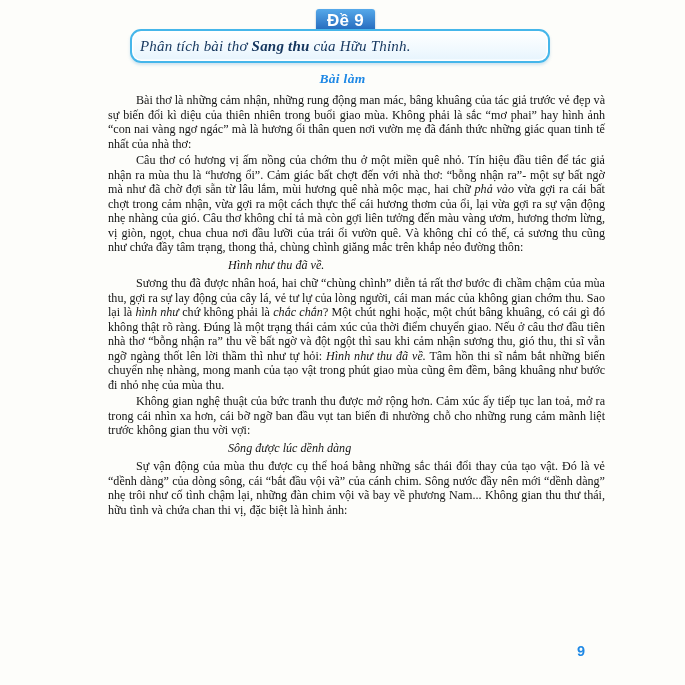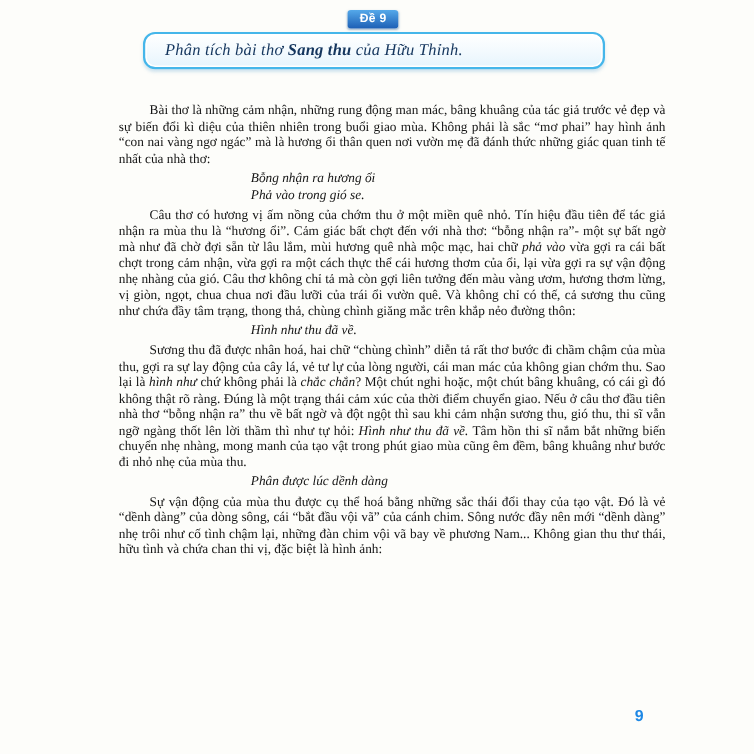--- a/index.html
+++ b/index.html
@@ -12,34 +12,34 @@
     color:#141414;
   }
   .page { position:absolute; inset:0; }
 
   .de-badge {
     position:absolute; left:316px; top:9px;
     padding:2px 11px 3px;
     background:linear-gradient(180deg, var(--badge-light,#55a9ea), var(--badge-dark,#1d5fb5));
     color:#fff;
     font-family:"Liberation Sans", sans-serif;
-    font-weight:bold; font-size:11px;
+    font-weight:bold; font-size:17px;
     border-radius:3px;
     box-shadow:0 1px 2px rgba(20,80,140,.4);
     letter-spacing:.3px;
   }
 
   .title-box {
     position:absolute; left:130px; top:29px; width:420px; height:34px;
     border:2.5px solid var(--border-cyan,#45b6ea);
     border-radius:11px;
     background:linear-gradient(180deg,#ffffff 0%,#f1f9fe 60%,#e6f4fd 100%);
     box-shadow:0 2px 3px rgba(70,150,205,.25), inset 0 0 0 1.5px #ffffff;
     display:flex; align-items:center;
-    padding-left:18px;
+    padding-left:8px;
   }
   .title-text {
     font-style:italic;
     font-size:15px;
     color:#14355d;
     letter-spacing:.2px;
   }
   .title-text .em { font-weight:bold; }
 
   .section-heading {
@@ -79,33 +79,31 @@
 <div class="page">
 
   <div class="de-badge">Đề 9</div>
 
   <div class="title-box">
     <div class="title-text">
       <span>Phân tích bài thơ </span><span class="em">Sang thu</span><span> của Hữu Thỉnh.</span>
     </div>
   </div>
 
+  <div class="section-heading">Bài làm</div>
 
   <div class="content">
       <p class="para"><span>Bài thơ là những cảm nhận, những rung động man mác, bâng khuâng của tác giả trước vẻ đẹp và sự biến đổi kì diệu của thiên nhiên trong buổi giao mùa. Không phải là sắc “mơ phai” hay hình ảnh “con nai vàng ngơ ngác” mà là hương ổi thân quen nơi vườn mẹ đã đánh thức những giác quan tinh tế nhất của nhà thơ:</span></p>
-      <div class="verse">
-        <div class="verse-line">Bỗng nhận ra hương ổi</div>
-        <div class="verse-line">Phả vào trong gió se.</div>
-      </div>
       <p class="para"><span>Câu thơ có hương vị ấm nồng của chớm thu ở một miền quê nhỏ. Tín hiệu đầu tiên để tác giả nhận ra mùa thu là “hương ổi”. Cảm giác bất chợt đến với nhà thơ: “bỗng nhận ra”- một sự bất ngờ mà như đã chờ đợi sẵn từ lâu lắm, mùi hương quê nhà mộc mạc, hai chữ </span><span class="it">phả vào</span><span> vừa gợi ra cái bất chợt trong cảm nhận, vừa gợi ra một cách thực thể cái hương thơm của ổi, lại vừa gợi ra sự vận động nhẹ nhàng của gió. Câu thơ không chỉ tả mà còn gợi liên tưởng đến màu vàng ươm, hương thơm lừng, vị giòn, ngọt, chua chua nơi đầu lưỡi của trái ổi vườn quê. Và không chỉ có thế, cả sương thu cũng như chứa đầy tâm trạng, thong thả, chùng chình giăng mắc trên khắp nẻo đường thôn:</span></p>
       <div class="verse">
         <div class="verse-line">Hình như thu đã về.</div>
       </div>
       <p class="para"><span>Sương thu đã được nhân hoá, hai chữ “chùng chình” diễn tả rất thơ bước đi chầm chậm của mùa thu, gợi ra sự lay động của cây lá, vẻ tư lự của lòng người, cái man mác của không gian chớm thu. Sao lại là </span><span class="it">hình như</span><span> chứ không phải là </span><span class="it">chắc chắn</span><span>? Một chút nghi hoặc, một chút bâng khuâng, có cái gì đó không thật rõ ràng. Đúng là một trạng thái cảm xúc của thời điểm chuyển giao. Nếu ở câu thơ đầu tiên nhà thơ “bỗng nhận ra” thu về bất ngờ và đột ngột thì sau khi cảm nhận sương thu, gió thu, thi sĩ vẫn ngỡ ngàng thốt lên lời thầm thì như tự hỏi: </span><span class="it">Hình như thu đã về.</span><span> Tâm hồn thi sĩ nắm bắt những biến chuyển nhẹ nhàng, mong manh của tạo vật trong phút giao mùa cũng êm đềm, bâng khuâng như bước đi nhỏ nhẹ của mùa thu.</span></p>
+      <p class="para"><span>Không gian nghệ thuật của bức tranh thu được mở rộng hơn. Cảm xúc ấy tiếp tục lan toả, mở ra trong cái nhìn xa hơn, cái bỡ ngỡ ban đầu vụt tan biến đi nhường chỗ cho những rung cảm mãnh liệt trước không gian thu vời vợi:</span></p>
       <div class="verse">
-        <div class="verse-line">Phân được lúc dềnh dàng</div>
+        <div class="verse-line">Sông được lúc dềnh dàng</div>
       </div>
       <p class="para"><span>Sự vận động của mùa thu được cụ thể hoá bằng những sắc thái đổi thay của tạo vật. Đó là vẻ “dềnh dàng” của dòng sông, cái “bắt đầu vội vã” của cánh chim. Sông nước đầy nên mới “dềnh dàng” nhẹ trôi như cố tình chậm lại, những đàn chim vội vã bay về phương Nam... Không gian thu thư thái, hữu tình và chứa chan thi vị, đặc biệt là hình ảnh:</span></p>
     </div>
 
   <div class="page-number">9</div>
 
 </div>
 
 </body></html>

